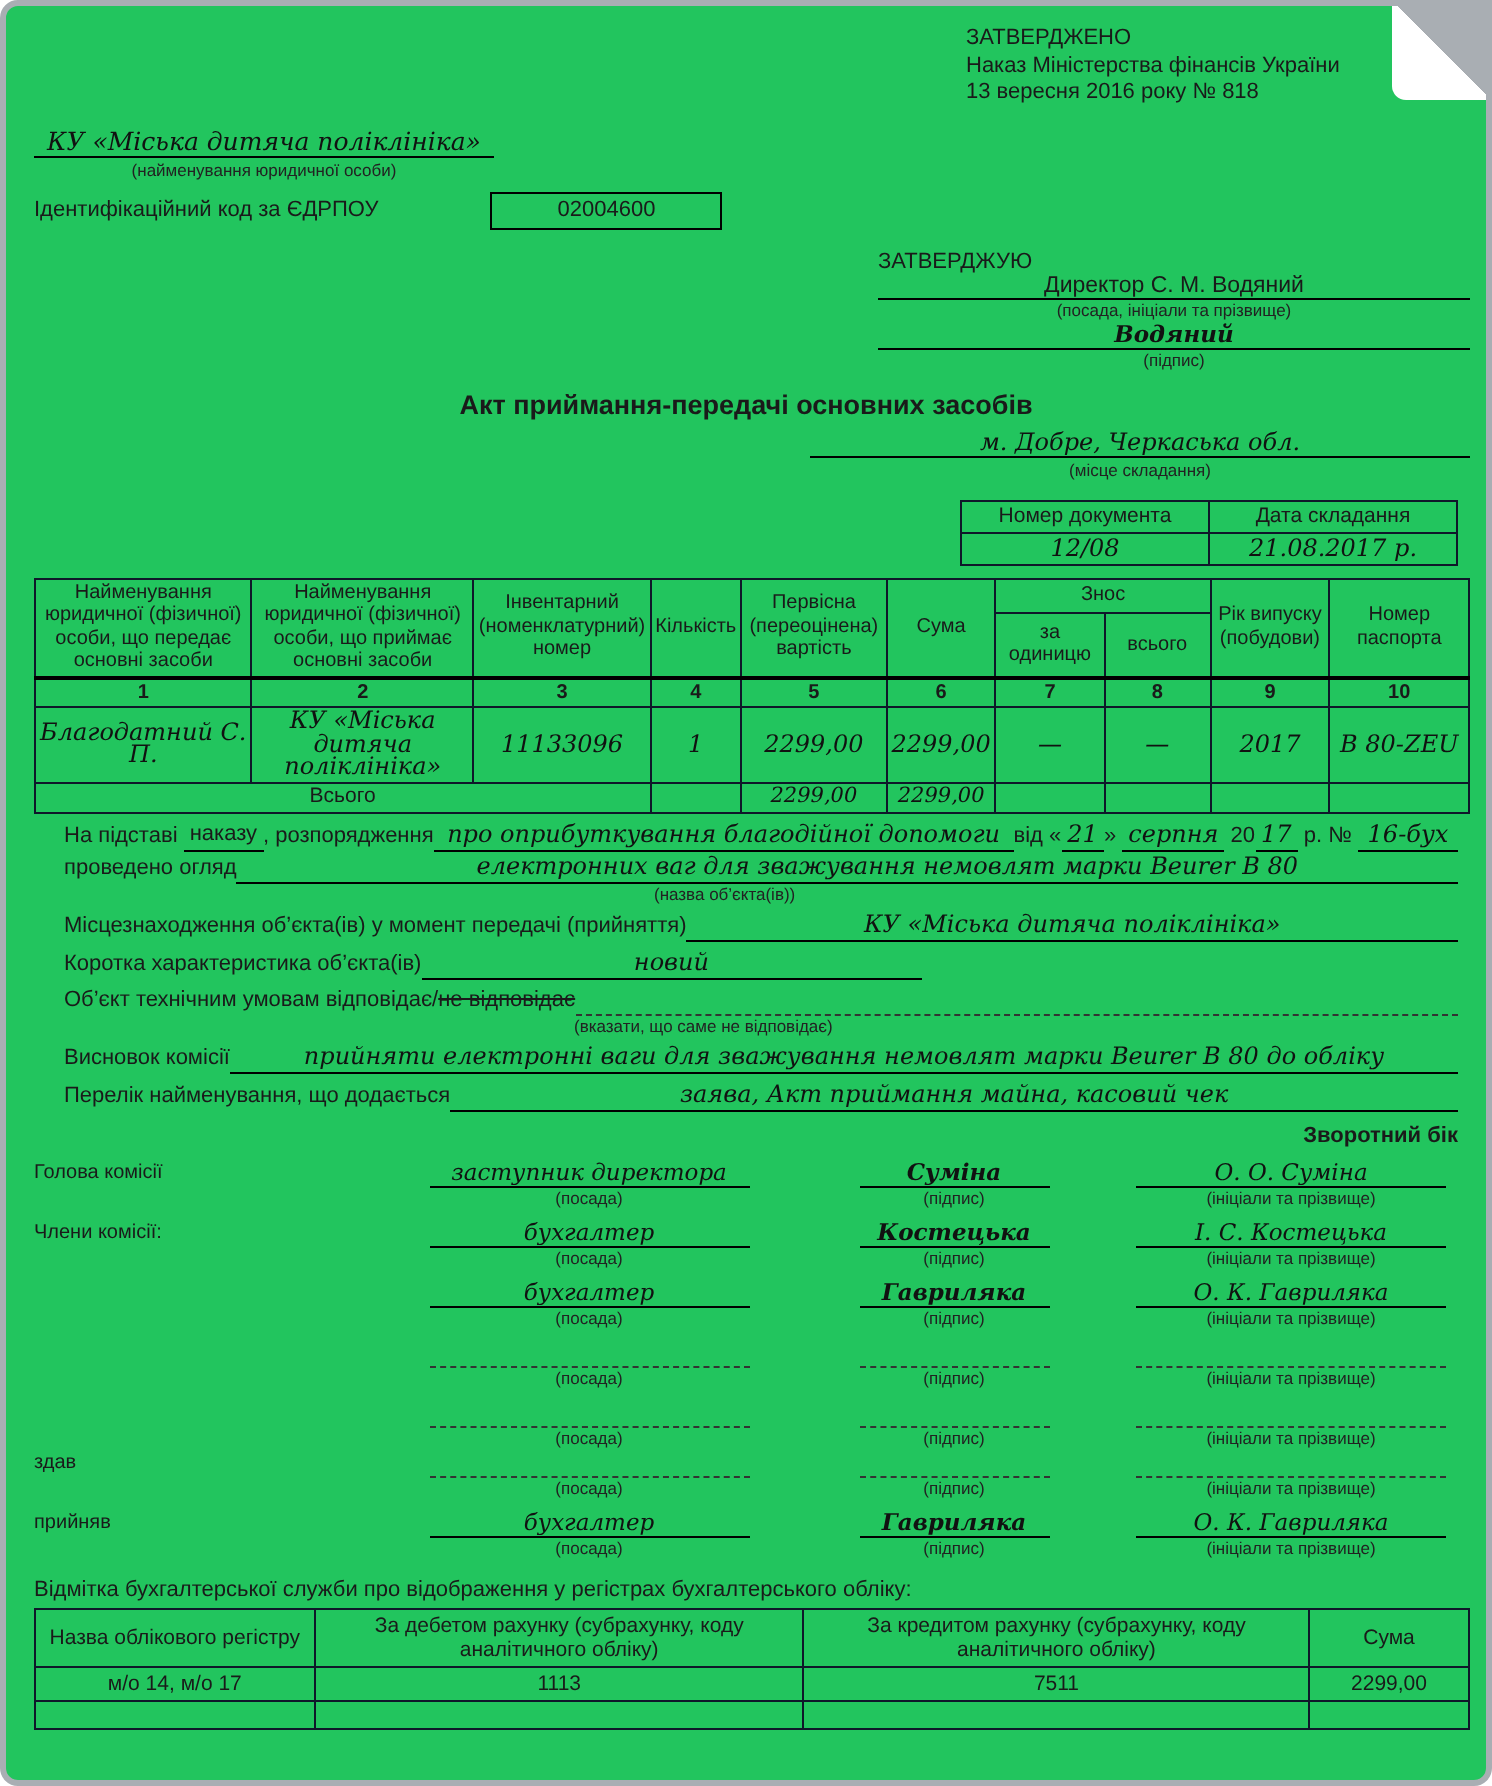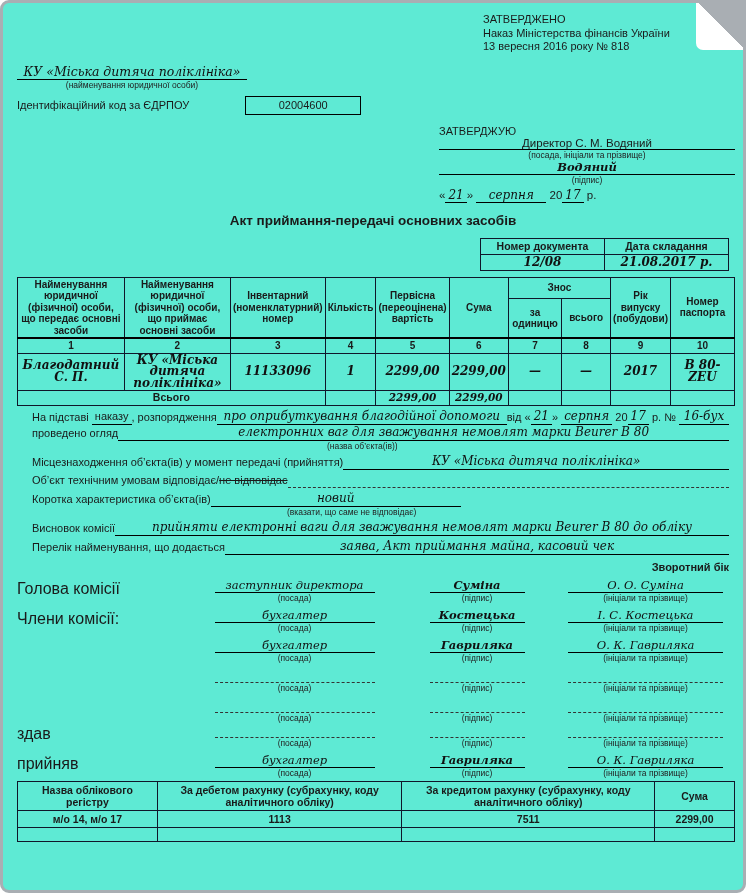--- a/index.html
+++ b/index.html
@@ -1,17 +1,17 @@
 <!DOCTYPE html>
 <html style="--page_border: #a9aeb3; --fold: #a9aeb3; --ink: #1a1a1a;"><head>
 <meta charset="utf-8">
 <style>
   * { box-sizing: border-box; margin: 0; padding: 0; }
   body { background:#fff; font-family:"Liberation Sans", sans-serif; color:#1a1a1a; }
-  .page { position:relative; width:746px; height:893px; background:#5eead4;
+  .page { position:relative; width:746px; height:893px; background:#22c55e;
           border:3px solid #a9aeb3; border-radius:9px; border-top-right-radius:0;
           padding:10px 14px 8px 14px; overflow:hidden; }
   .fold { position:absolute; top:-3px; right:-3px; width:50px; height:50px;
           background:linear-gradient(45deg,#ffffff 49.5%,#a9aeb3 50%);
           border-bottom-left-radius:7px; }
   .small { font-size:11px; }
   .cap { font-size:8.5px; color:#222; text-align:center; line-height:10px; }
   .hw { font-family:"DejaVu Serif", serif; font-style:italic; font-size:12px; color:#111; }
   .script { font-weight:bold; font-size:11px; }
   .u { border-bottom:1px solid #000; display:inline-block; text-align:center; padding:0 3px; }
@@ -30,35 +30,35 @@
              font-size:11px; line-height:17px; margin-left:56px; }
   .approve { margin-left:422px; width:296px; margin-top:10px; font-size:11px; }
   .approve .line { width:100%; font-size:11.5px; }
   .dateline { margin-top:3px; font-size:11.5px; }
 
   .title { text-align:center; font-weight:bold; font-size:13.5px; margin-top:10px; }
   .place { margin-left:388px; width:330px; text-align:center; margin-top:2px; }
   .place .line { width:100%; }
 
   table { border-collapse:collapse; }
-  td { border:1px solid #0f172a; text-align:center; vertical-align:middle;font-weight:bold; }
+  td { border:1px solid #0f172a; text-align:center; vertical-align:middle; }
   .doctbl { margin:10px 0 6px auto; font-size:10.5px; }
   .doctbl td { width:124px; height:16px; border-width:1.5px; }
   .mt { width:718px; font-size:10px; border:1.5px solid #000; }
   .mt td { padding:1px 2px; line-height:11.5px; }
   .mt tr.nums td { font-weight:bold; border-top:2px solid #000; font-size:10px; height:13px; }
   .mt tr.datarow td { height:30px;margin-top:38px; }
   .mt tr.totalrow td { height:15px; font-size:10.5px; }
 
   .para { margin-top:3px; }
   .caprow { display:flex; }
   .rightbold { text-align:right; font-weight:bold; font-size:11px; margin-top:6px; }
 
   .siggrid { display:grid; grid-template-columns:180px 195px 170px 1fr; margin-top:5px; }
-  .siglabel { font-size:16px; padding-top:2px; }
+  .siglabel { font-size:10px; padding-top:2px; }
   .sigcell { text-align:center; }
   .sigline { border-bottom:1px solid #000; height:15px; margin:0 auto; font-size:11.5px; }
   .w160 { width:160px; } .w95 { width:95px; } .w155 { width:155px; }
   .empty .sigline { border-bottom-style:dashed; border-bottom-color:#333; }
 
   .actbl { width:718px; font-size:10.5px; border:1.5px solid #000; margin-top:3px; }
   .actbl td { padding:2px 2px; line-height:12px; }
   .actbl tr.datarow td { height:14px; }
   .actbl tr.emptyrow td { height:14px; }
 </style>
@@ -83,30 +83,28 @@
     <span>Ідентифікаційний код за ЄДРПОУ</span>
     <span class="codebox">02004600</span>
   </div>
 
   <div class="approve">
     <div>ЗАТВЕРДЖУЮ</div>
     <div class="line">Директор С. М. Водяний</div>
     <div class="cap">(посада, ініціали та прізвище)</div>
     <div class="line hw script">Водяний</div>
     <div class="cap">(підпис)</div>
-    <div class="dateline">
-      <span>«</span><span class="hw u">21</span><span>»</span>
-      <span class="hw u" style="min-width:70px">серпня</span>
-      <span>20</span><span class="hw u">17</span>
-      <span>р.</span>
-    </div>
   </div>
 
   <div class="title">Акт приймання-передачі основних засобів</div>
 
+  <div class="place">
+    <div class="line hw">м. Добре, Черкаська обл.</div>
+    <div class="cap">(місце складання)</div>
+  </div>
 
   <table class="doctbl">
     <tbody>
         <tr>
       <td>Номер документа</td>
       <td>Дата складання</td>
     </tr>
     <tr>
       <td class="hw">12/08</td>
       <td class="hw">21.08.2017 р.</td>
@@ -200,29 +198,29 @@
   <div class="caprow">
     <span class="cap" style="margin-left:310px">(назва об’єкта(ів))</span>
   </div>
 
   <div class="frow para">
     <span>Місцезнаходження об’єкта(ів) у момент передачі (прийняття)</span>
     <span class="fill hw">КУ «Міська дитяча поліклініка»</span>
   </div>
 
   <div class="frow para">
+    <span>Коротка характеристика об’єкта(ів)</span>
+    <span class="line hw" style="width:250px">новий</span>
+  </div>
+
+  <div class="frow para">
     <span>Об’єкт технічним умовам відповідає/</span>
       <span class="strike">не відповідає</span>
     <span class="fill dashed"></span>
   </div>
-
-  <div class="frow para">
-    <span>Коротка характеристика об’єкта(ів)</span>
-    <span class="line hw" style="width:250px">новий</span>
-  </div>
   <div class="caprow">
     <span class="cap" style="margin-left:270px">(вказати, що саме не відповідає)</span>
   </div>
 
   <div class="frow para">
     <span>Висновок комісії</span>
     <span class="fill hw">прийняти електронні ваги для зважування немовлят марки Beurer B 80 до обліку</span>
   </div>
 
   <div class="frow para">
@@ -332,20 +330,21 @@
     <div class="sigcell">
         <div class="sigline hw script w95">Гавриляка</div>
         <div class="cap">(підпис)</div>
       </div>
     <div class="sigcell">
         <div class="sigline hw w155">О. К. Гавриляка</div>
         <div class="cap">(ініціали та прізвище)</div>
       </div>
   </div>
 
+  <div class="small" style="margin-top:10px">Відмітка бухгалтерської служби про відображення у регістрах бухгалтерського обліку:</div>
   <table class="actbl">
     <colgroup>
         <col style="width:140px">
         <col style="width:245px">
         <col style="width:253px">
         <col style="width:80px">
       </colgroup>
     <tbody>
         <tr>
       <td>Назва облікового регістру</td>

